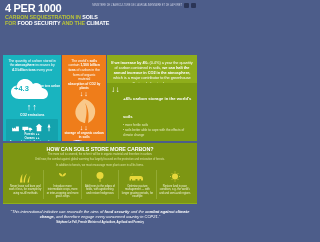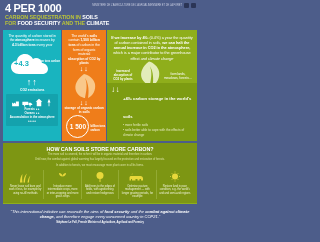--- a/index.html
+++ b/index.html
@@ -27,21 +27,21 @@
     display: flex; align-items: center; gap: 2px;
   }
   .topright-txt {
     font-size: 2.6px; color: #c8cde0; letter-spacing: -0.05px;
     text-transform: uppercase; white-space: nowrap;
   }
   .tr-box { width: 5px; height: 5px; background: #2b3556; border-radius: 1px; }
 
   
   .panels { display: flex; height: 111px; margin: 1px 3px 0 3px; gap: 1px; }
-  .panel { position: relative; overflow: hidden; }
+  .panel { position: relative; overflow: hidden; margin-top: 25px; }
   .p-teal   { width: 59px;  background: #19b4bf; }
   .p-orange { width: 44px;  background: #ef7d1a; }
   .p-green  { width: 91px;  background: #8fae1b; }
 
   .p-text {
     text-align: center; color: #ffffff; font-size: 3.5px; line-height: 4.6px;
     padding: 4px 4px 0 4px; letter-spacing: -0.05px;
   }
   .p-text b { font-weight: bold; }
   .p-green .p-text { font-size: 3.9px; line-height: 5.2px; color: #ffffff; padding-top: 5px; }

